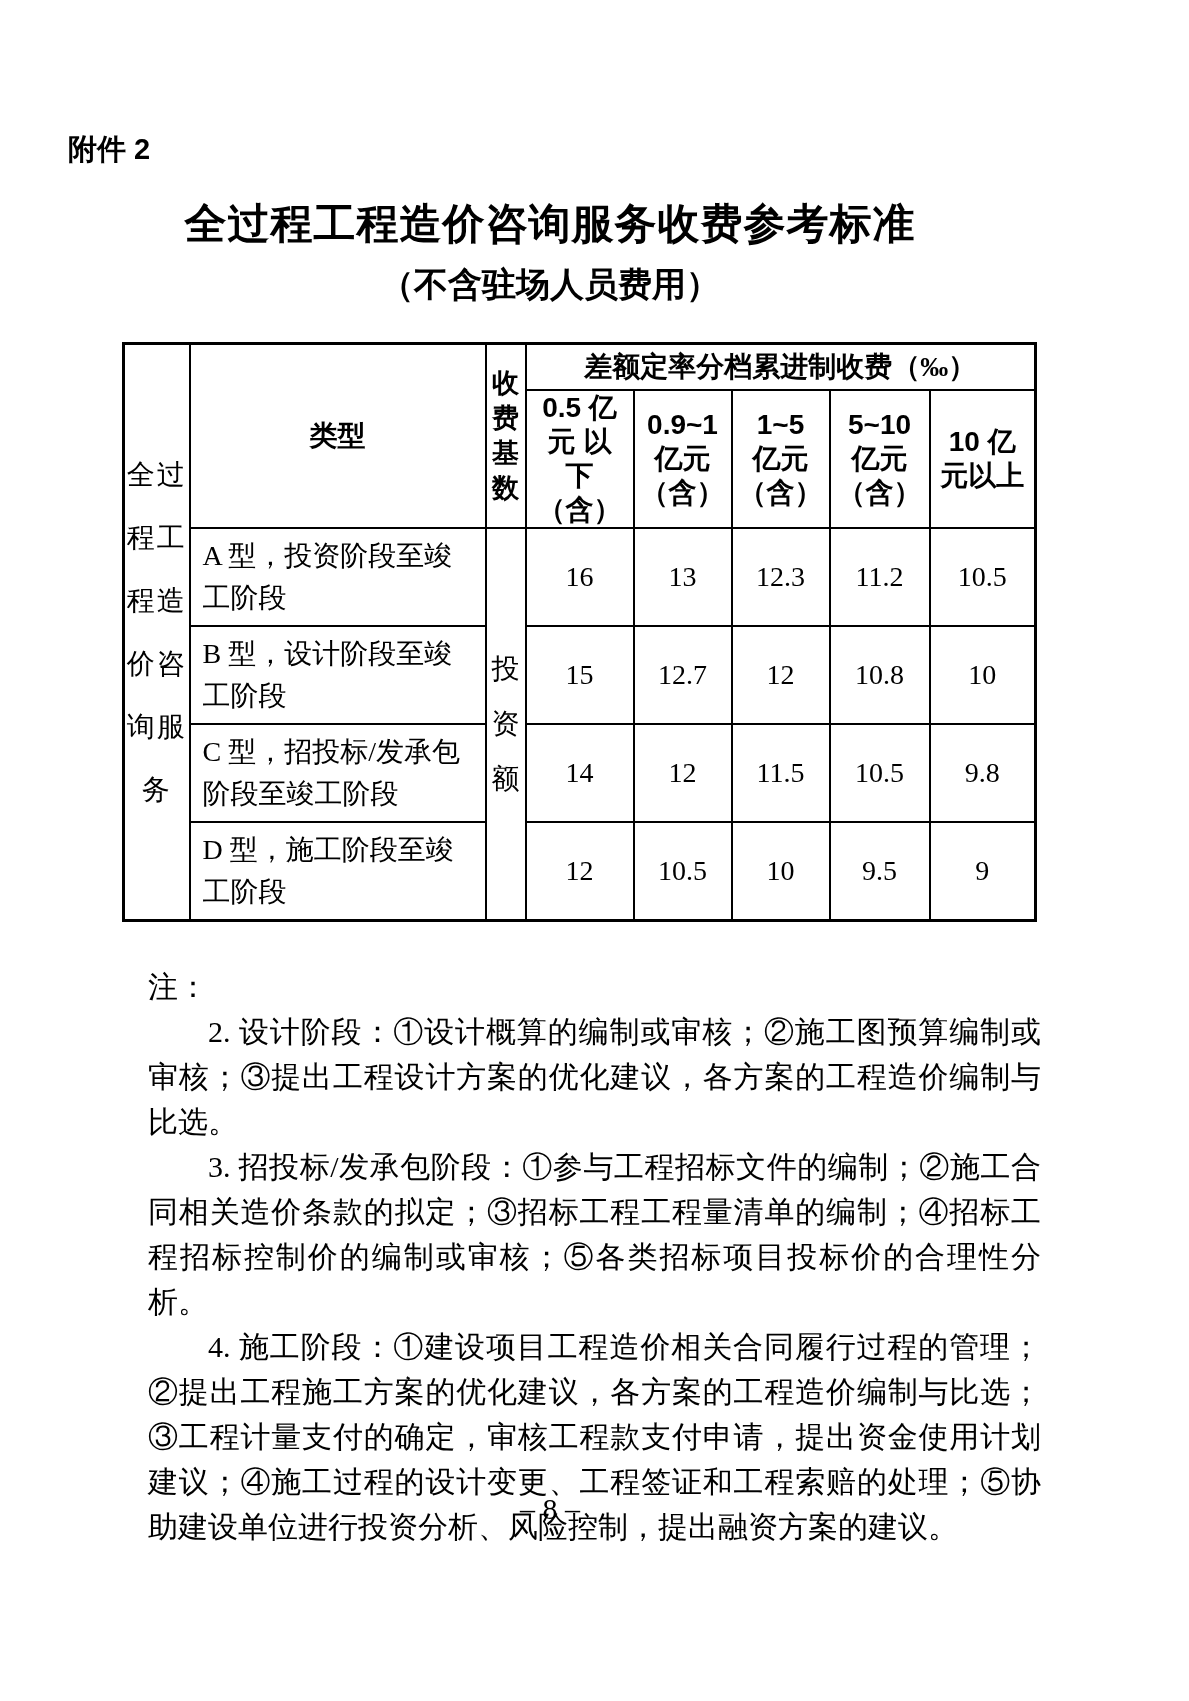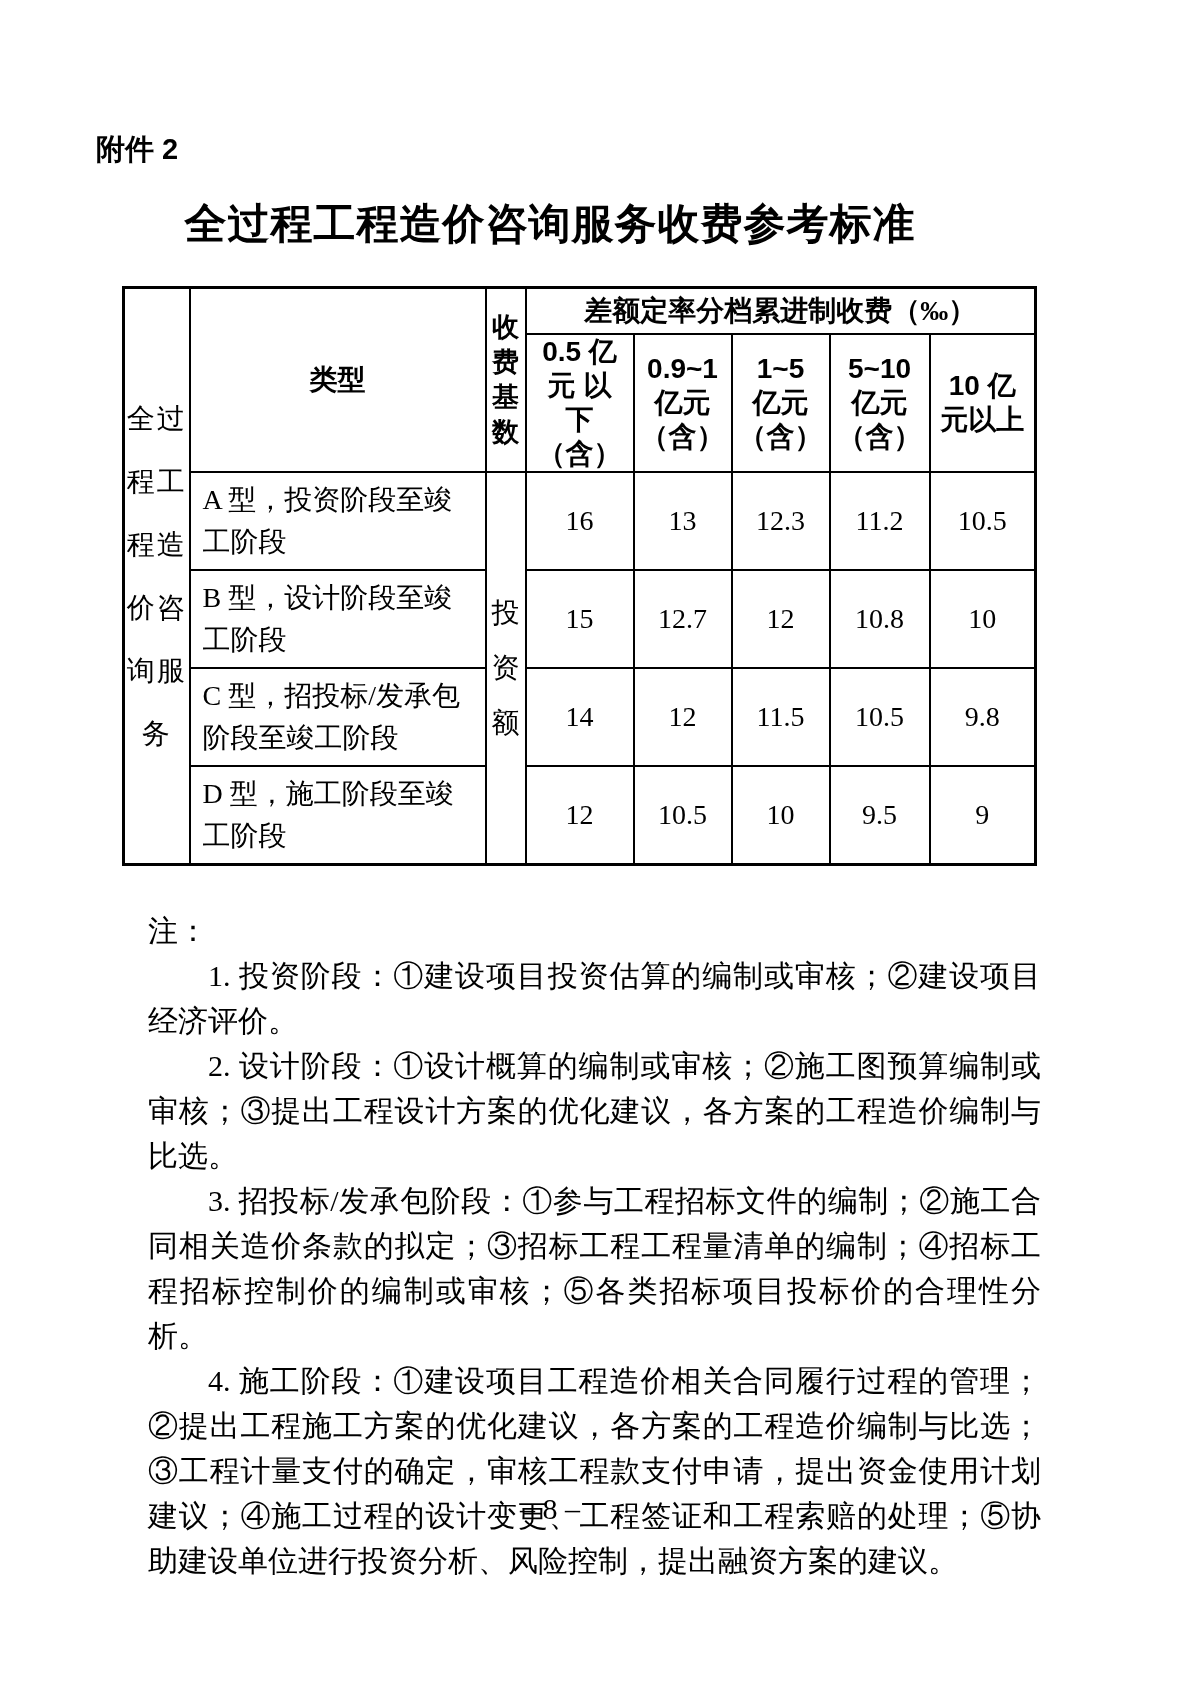--- a/index.html
+++ b/index.html
@@ -3,21 +3,21 @@
 <meta charset="utf-8">
 <style>
   html,body{margin:0;padding:0;}
   body{
     width:1189px;height:1701px;
     background:#ffffff;color:#000;
     font-family:"Liberation Serif","DejaVu Serif",serif;
     position:relative;overflow:hidden;
   }
   .attachment{
-    margin:130px 0 0 96px;
+    margin:130px 0 0 68px;
     font-family:"Liberation Sans","DejaVu Sans",sans-serif;
     font-weight:bold;font-size:29px;
   }
   .head-block{width:1100px;text-align:center;}
   .title{
     margin-top:26px;font-size:42px;font-weight:bold;letter-spacing:1px;
   }
   .subtitle{
     margin-top:10px;font-size:34px;font-weight:bold;
   }
@@ -66,20 +66,21 @@
     text-align:center;font-size:30px;
   }
 </style>
 </head>
 <body>
 
 <div class="attachment">附件 2</div>
 
 <div class="head-block">
   <div class="title">全过程工程造价咨询服务收费参考标准</div>
+  <div class="subtitle">（不含驻场人员费用）</div>
 </div>
 
 <table class="fee">
   <colgroup>
     <col style="width:66px">
       <col style="width:296px">
       <col style="width:40px">
     <col style="width:108px">
       <col style="width:98px">
       <col style="width:98px">
@@ -146,20 +147,19 @@
     <td class="val-cell">10.5</td>
     <td class="val-cell">10</td>
     <td class="val-cell">9.5</td>
     <td class="val-cell">9</td>
   </tr>
 </tbody>
   </table>
 
 <div class="notes">
   <p class="notes-label">注：</p>
-  <p>1. 投资阶段：①建设项目投资估算的编制或审核；②建设项目经济评价。</p>
   <p>2. 设计阶段：①设计概算的编制或审核；②施工图预算编制或审核；③提出工程设计方案的优化建议，各方案的工程造价编制与比选。</p>
   <p>3. 招投标/发承包阶段：①参与工程招标文件的编制；②施工合同相关造价条款的拟定；③招标工程工程量清单的编制；④招标工程招标控制价的编制或审核；⑤各类招标项目投标价的合理性分析。</p>
   <p>4. 施工阶段：①建设项目工程造价相关合同履行过程的管理；②提出工程施工方案的优化建议，各方案的工程造价编制与比选；③工程计量支付的确定，审核工程款支付申请，提出资金使用计划建议；④施工过程的设计变更、工程签证和工程索赔的处理；⑤协助建设单位进行投资分析、风险控制，提出融资方案的建议。</p>
 
 </div>
 
 <div class="page-number">– 8 –</div>
 
 </body></html>

